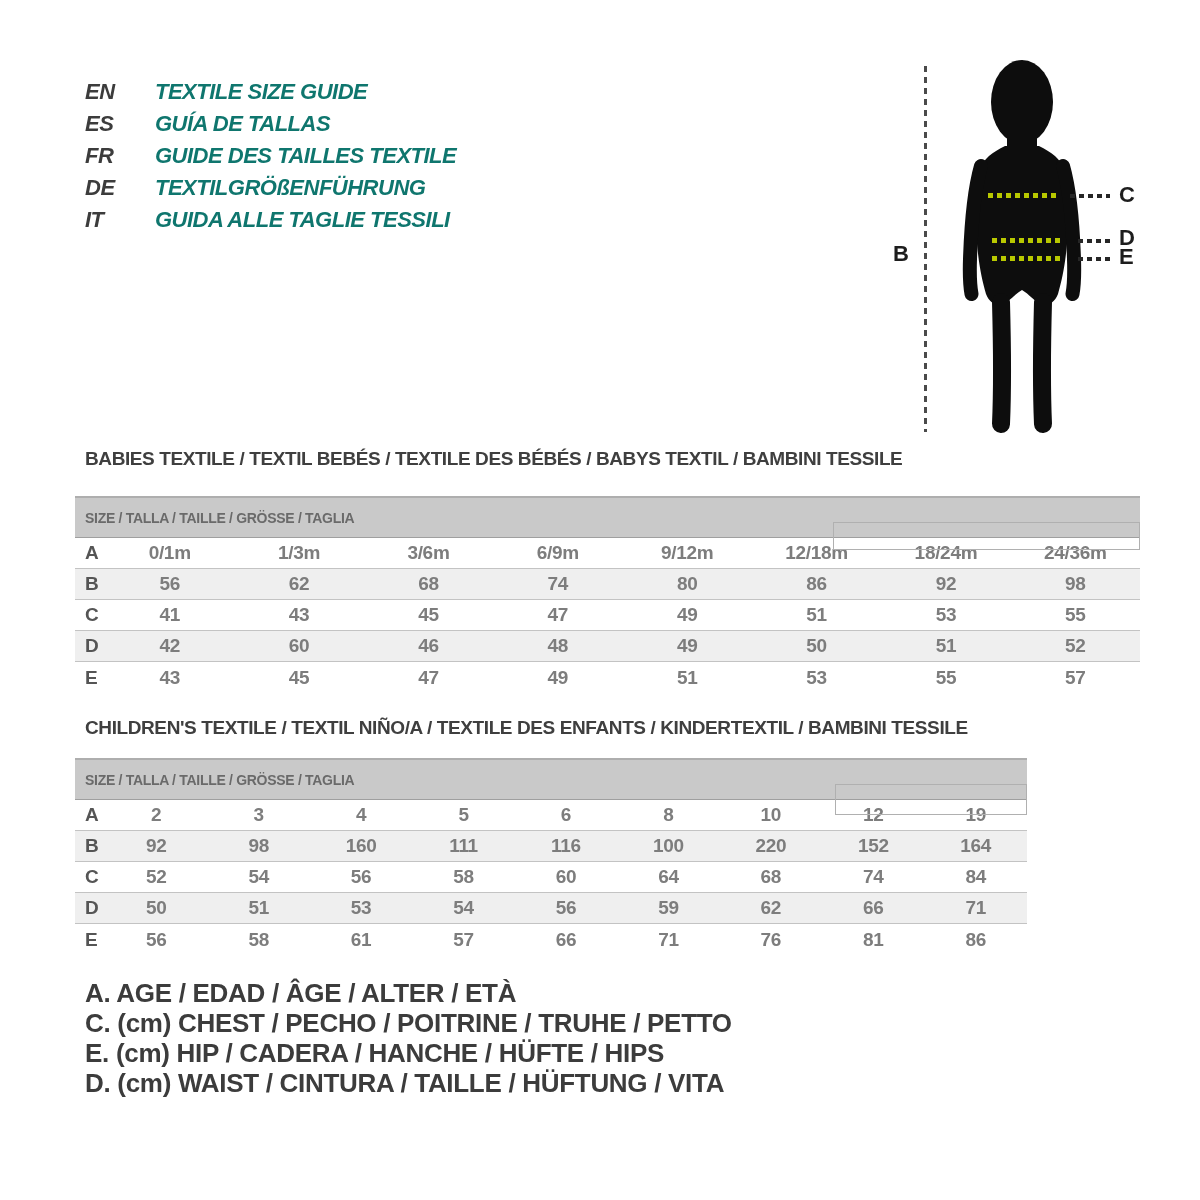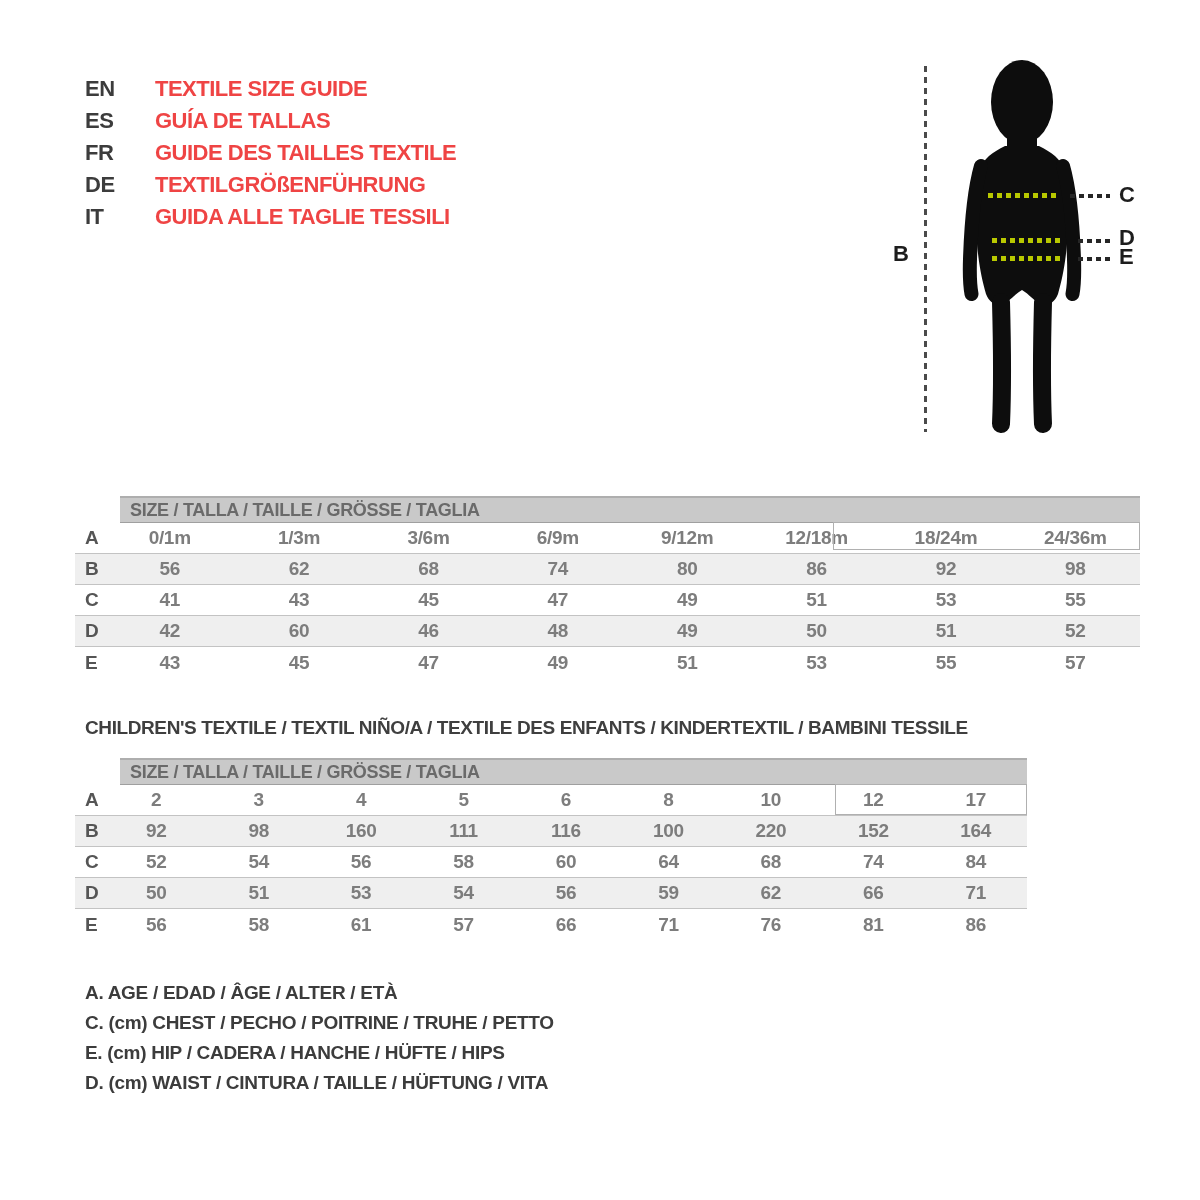--- a/index.html
+++ b/index.html
@@ -3,23 +3,23 @@
 <meta charset="utf-8">
 <style>
   html,body{margin:0;padding:0;background:#ffffff;}
   #canvas{
     position:relative;width:1200px;height:1200px;background:#ffffff;overflow:hidden;
     font-family:"Liberation Sans","DejaVu Sans",sans-serif;
     -webkit-font-smoothing:antialiased;
   }
   
   #lang-block{position:absolute;left:85px;top:76px;}
-  .lang-row{display:flex;height:32px;}
+  .lang-row{display:flex;height:32px;align-items:center;font-style:italic;}
   .lang-code{width:70px;font-size:22px;font-weight:bold;color:#3c3c3c;letter-spacing:-0.5px;}
-  .lang-title{font-size:22px;font-weight:bold;color:#ef4444;letter-spacing:-0.5px;white-space:nowrap;}
+  .lang-title{font-size:22px;font-weight:bold;color:#0f766e;letter-spacing:-0.5px;white-space:nowrap;}
   
   #figure-area{position:absolute;left:0;top:0;width:1200px;height:450px;}
   #silhouette{position:absolute;left:945px;top:54px;width:165px;height:385px;}
   .vdash{
     position:absolute;width:3px;
     background:repeating-linear-gradient(180deg,#4a4a4a 0 6px,transparent 6px 11px);
   }
   .ydots{
     position:absolute;height:5px;
     background:repeating-linear-gradient(90deg,var(--dot) 0 5px,transparent 5px 9px);
@@ -30,33 +30,33 @@
   }
   .meas-label{position:absolute;font-size:22px;font-weight:bold;color:#1d1d1d;line-height:22px;}
   
   .section-heading{
     position:absolute;left:85px;font-size:19px;font-weight:bold;color:#3f3f3f;
     letter-spacing:-0.4px;white-space:nowrap;
   }
   
   .size-table{position:absolute;left:75px;}
   .size-header{
-    height:27px;background:#c9c9c9;border-top:2px solid #aeaeae;border-bottom:1px solid #9f9f9f;
+    height:42px;background:#c9c9c9;border-top:2px solid #aeaeae;border-bottom:1px solid #9f9f9f;
     box-sizing:border-box;display:flex;align-items:center;padding-left:10px;
-    font-size:18px;font-weight:bold;color:#6a6a6a;letter-spacing:-0.3px;margin-left:45px;
+    font-size:14px;font-weight:bold;color:#6a6a6a;letter-spacing:-0.3px;
   }
   .trow{display:flex;height:31px;align-items:center;border-bottom:1px solid #c3c3c3;box-sizing:border-box;}
   .trow.shade{background:#efefef;}
   .trow.last{border-bottom:none;}
   .tlabel{width:30px;padding-left:10px;font-size:19px;font-weight:bold;color:#555555;box-sizing:border-box;}
   .tcell{flex:1;text-align:center;font-size:19px;font-weight:bold;color:#7d7d7d;letter-spacing:-0.3px;}
   .highlight-box{position:absolute;border:1px solid #b0b0b0;background:transparent;box-sizing:border-box;}
   
   #legend{position:absolute;left:85px;top:978px;}
-  .legend-line{height:30px;display:flex;align-items:center;font-size:19px;font-weight:bold;color:#3c3c3c;letter-spacing:-0.3px;white-space:nowrap;}
+  .legend-line{height:30px;display:flex;align-items:center;font-size:26px;font-weight:bold;color:#3c3c3c;letter-spacing:-0.3px;white-space:nowrap;}
 </style>
 </head>
 <body>
 
 <div id="canvas">
 
   <div id="lang-block">
       <div class="lang-row">
         <div class="lang-code">EN</div>
         <div class="lang-title">TEXTILE SIZE GUIDE</div>
@@ -113,20 +113,21 @@
 
     <div class="ydots" style="left: 992px; top: 238px; width: 70px; --dot: #b8c800;"></div>
     <div class="bdash" style="left:1078px;top:239px;width:32px;"></div>
     <div class="meas-label" style="left:1119px;top:227px;">D</div>
 
     <div class="ydots" style="left: 992px; top: 256px; width: 72px; --dot: #b8c800;"></div>
     <div class="bdash" style="left:1078px;top:257px;width:32px;"></div>
     <div class="meas-label" style="left:1119px;top:246px;">E</div>
   </div>
 
+  <div class="section-heading" style="top:448px;">BABIES TEXTILE / TEXTIL BEBÉS / TEXTILE DES BÉBÉS / BABYS TEXTIL / BAMBINI TESSILE</div>
 
   <div class="size-table" id="babies-table" style="top:496px;width:1065px;">
     <div class="size-header">SIZE / TALLA / TAILLE / GRÖSSE / TAGLIA</div>
     <div class="rows">
         <div class="trow">
           <div class="tlabel">A</div>
           <div class="tcell">0/1m</div>
           <div class="tcell">1/3m</div>
           <div class="tcell">3/6m</div>
           <div class="tcell">6/9m</div>
@@ -191,21 +192,21 @@
         <div class="trow">
           <div class="tlabel">A</div>
           <div class="tcell">2</div>
           <div class="tcell">3</div>
           <div class="tcell">4</div>
           <div class="tcell">5</div>
           <div class="tcell">6</div>
           <div class="tcell">8</div>
           <div class="tcell">10</div>
           <div class="tcell">12</div>
-          <div class="tcell">17</div>
+          <div class="tcell">19</div>
         </div>
         <div class="trow shade">
           <div class="tlabel">B</div>
           <div class="tcell">92</div>
           <div class="tcell">98</div>
           <div class="tcell">160</div>
           <div class="tcell">111</div>
           <div class="tcell">116</div>
           <div class="tcell">100</div>
           <div class="tcell">220</div>

